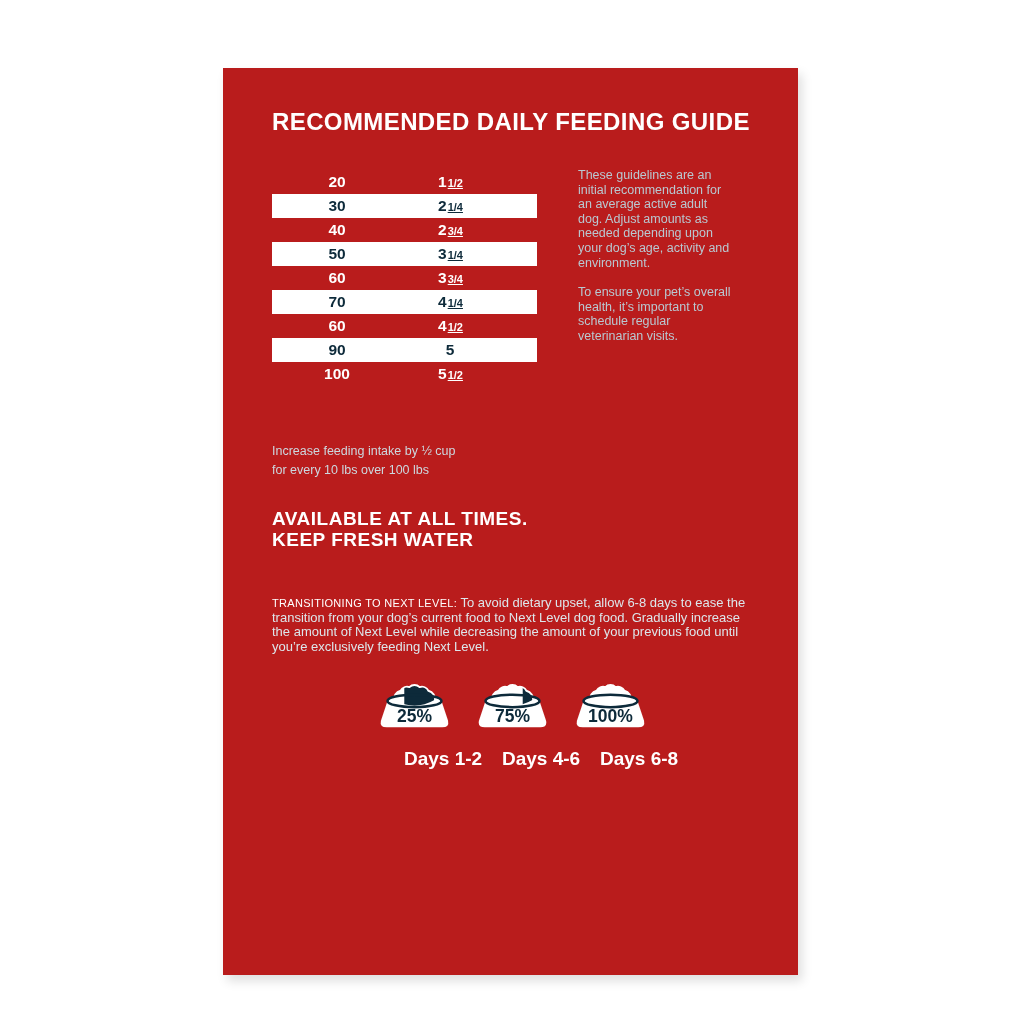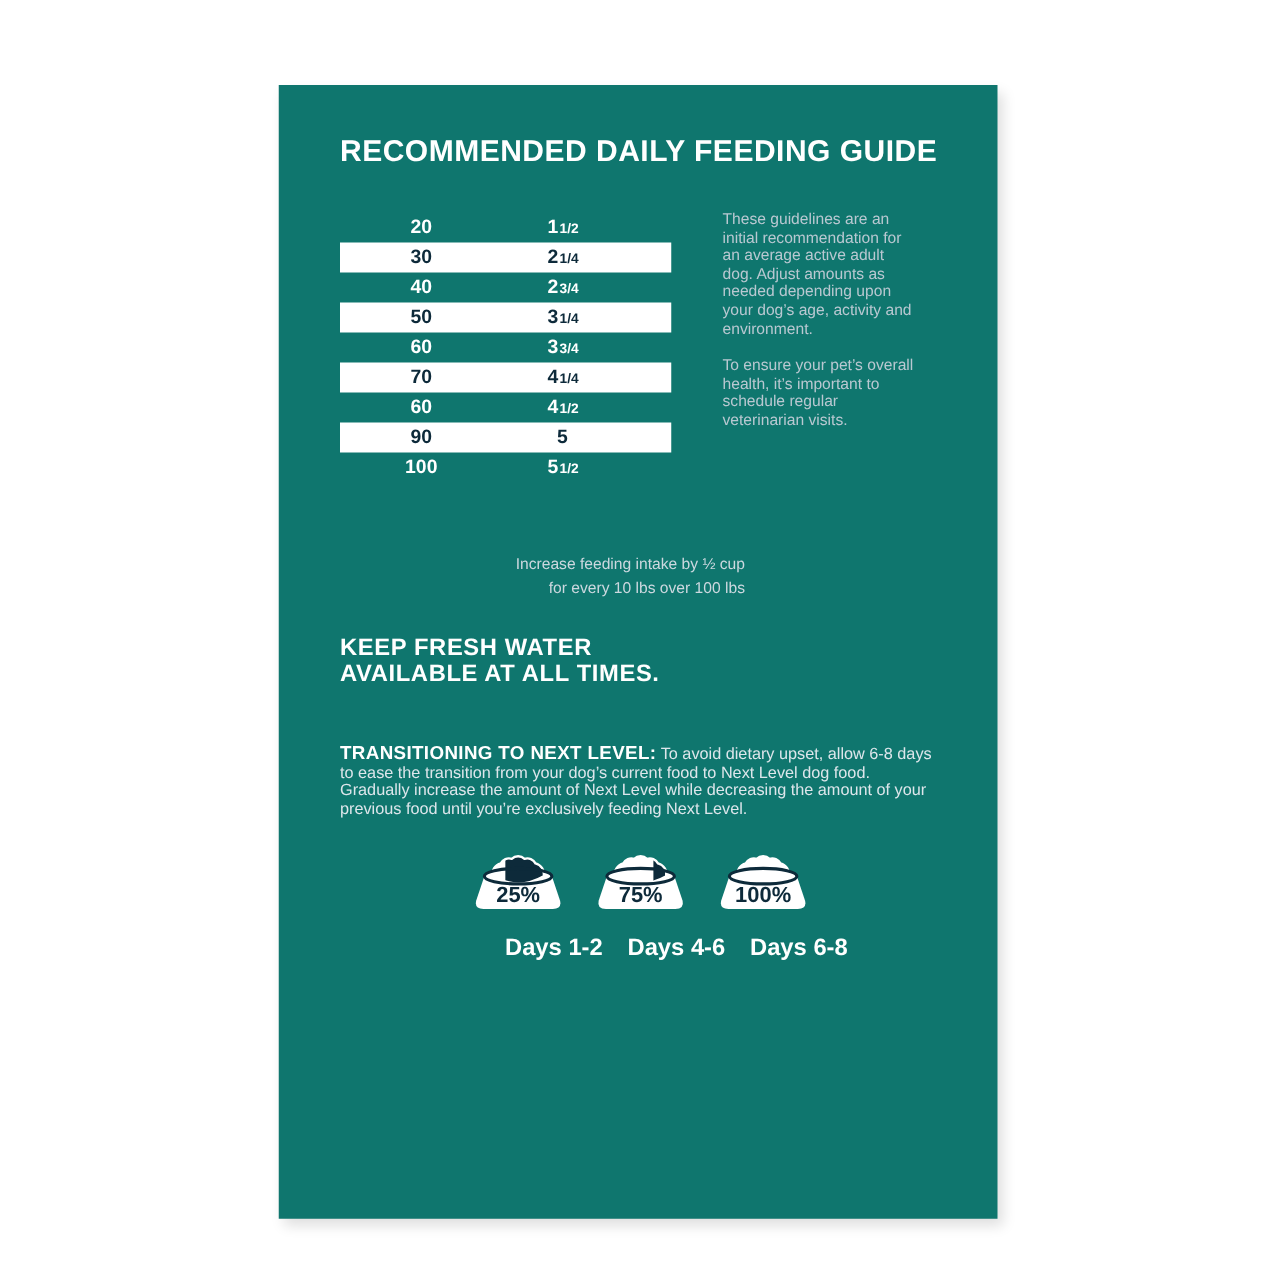--- a/index.html
+++ b/index.html
@@ -4,21 +4,21 @@
 <style>
   html,body { margin:0; padding:0; }
   body {
     width:1024px; height:1024px; position:relative;
     background:#ffffff;
     font-family:"Liberation Sans", sans-serif;
     overflow:hidden;
   }
   .panel {
     position:absolute; left:223px; top:68px; width:575px; height:907px;
-    background:#0f766e;
+    background:#b91c1c;
     box-shadow:4px 6px 10px rgba(0,0,0,0.13);
   }
   .title {
     position:absolute; left:49px; top:40px; width:500px;
     font-size:24px; font-weight:700; color:#ffffff; letter-spacing:0.4px;
     white-space:nowrap;
   }
   
   .feed-table { position:absolute; left:49px; top:102px; width:265px; }
   .t-header {
@@ -27,45 +27,45 @@
   }
   .hcell { text-align:center; color:#0d2a3a; line-height:1.15; padding-top:1px; }
   .h-main { display:block; font-size:13.5px; font-weight:700; letter-spacing:0.2px; }
   .h-sub  { display:block; font-size:10.5px; font-weight:400; }
   .t-row {
     height:24px; display:grid; grid-template-columns:130px 97px 38px;
     align-items:center; color:#ffffff; font-weight:700; font-size:15.5px;
   }
   .t-row.alt { background:#ffffff; color:#0d2a3a; }
   .cell { text-align:center; line-height:1; }
-  .frac { font-size:11px; font-weight:700; margin-left:1px; }
+  .frac { font-size:11px; font-weight:700; margin-left:1px;text-decoration:underline; }
   
   .guidelines {
     position:absolute; left:355px; top:100px; width:172px;
     color:#b9c8d1; font-size:12.5px; line-height:14.6px;
   }
   .guidelines p { margin:0 16px 15px 0; }
   
   .intake-note {
-    position:absolute; left:49px; top:374px; width:324px; text-align:right;
+    position:absolute; left:49px; top:374px; width:324px; text-align:left;
     color:#ccd8df; font-size:12.5px; line-height:1.55;
   }
   
   .water-note {
     position:absolute; left:49px; top:440px;
     color:#ffffff; font-size:19px; font-weight:700; letter-spacing:0.5px;
     line-height:1.12; white-space:nowrap;
   }
   
   .transition {
     position:absolute; left:49px; top:528px; width:474px;
     color:#dde6eb; font-size:13px; line-height:14.6px;
   }
   .trans-heading {
-    font-size:15px; font-weight:700; color:#ffffff; letter-spacing:0.3px;
+    font-size:11px; font-weight:400; color:#ffffff; letter-spacing:0.3px;
   }
   
   .bowls {
     position:absolute; left:0; top:612px; width:579px;
     display:flex; justify-content:center; gap:25px;
   }
   .bowl-item { width:73px; text-align:center; }
   .bowl-item svg { width:73px; height:55px; display:block; margin:0 auto; }
   .bowl-days {
     margin-top:13px; color:#ffffff; font-weight:700; font-size:19px;
@@ -133,22 +133,22 @@
     <p>These guidelines are an initial recommendation for an average active adult dog. Adjust amounts as needed depending upon your dog’s age, activity and environment.</p>
     <p>To ensure your pet’s overall health, it’s important to schedule regular veterinarian visits.</p>
   </div>
 
   <div class="intake-note">
     <div>Increase feeding intake by ½ cup</div>
     <div>for every 10 lbs over 100 lbs</div>
   </div>
 
   <div class="water-note">
+    <div>AVAILABLE AT ALL TIMES.</div>
     <div>KEEP FRESH WATER</div>
-    <div>AVAILABLE AT ALL TIMES.</div>
   </div>
 
   <div class="transition">
     <span class="trans-heading">TRANSITIONING TO NEXT LEVEL:</span>
     <span class="trans-body">To avoid dietary upset, allow 6-8 days to ease the transition from your dog’s current food to Next Level dog food. Gradually increase the amount of Next Level while decreasing the amount of your previous food until you’re exclusively feeding Next Level.</span>
   </div>
 
   <div class="bowls">
       <div class="bowl-item">
         <svg viewBox="0 0 100 74">

